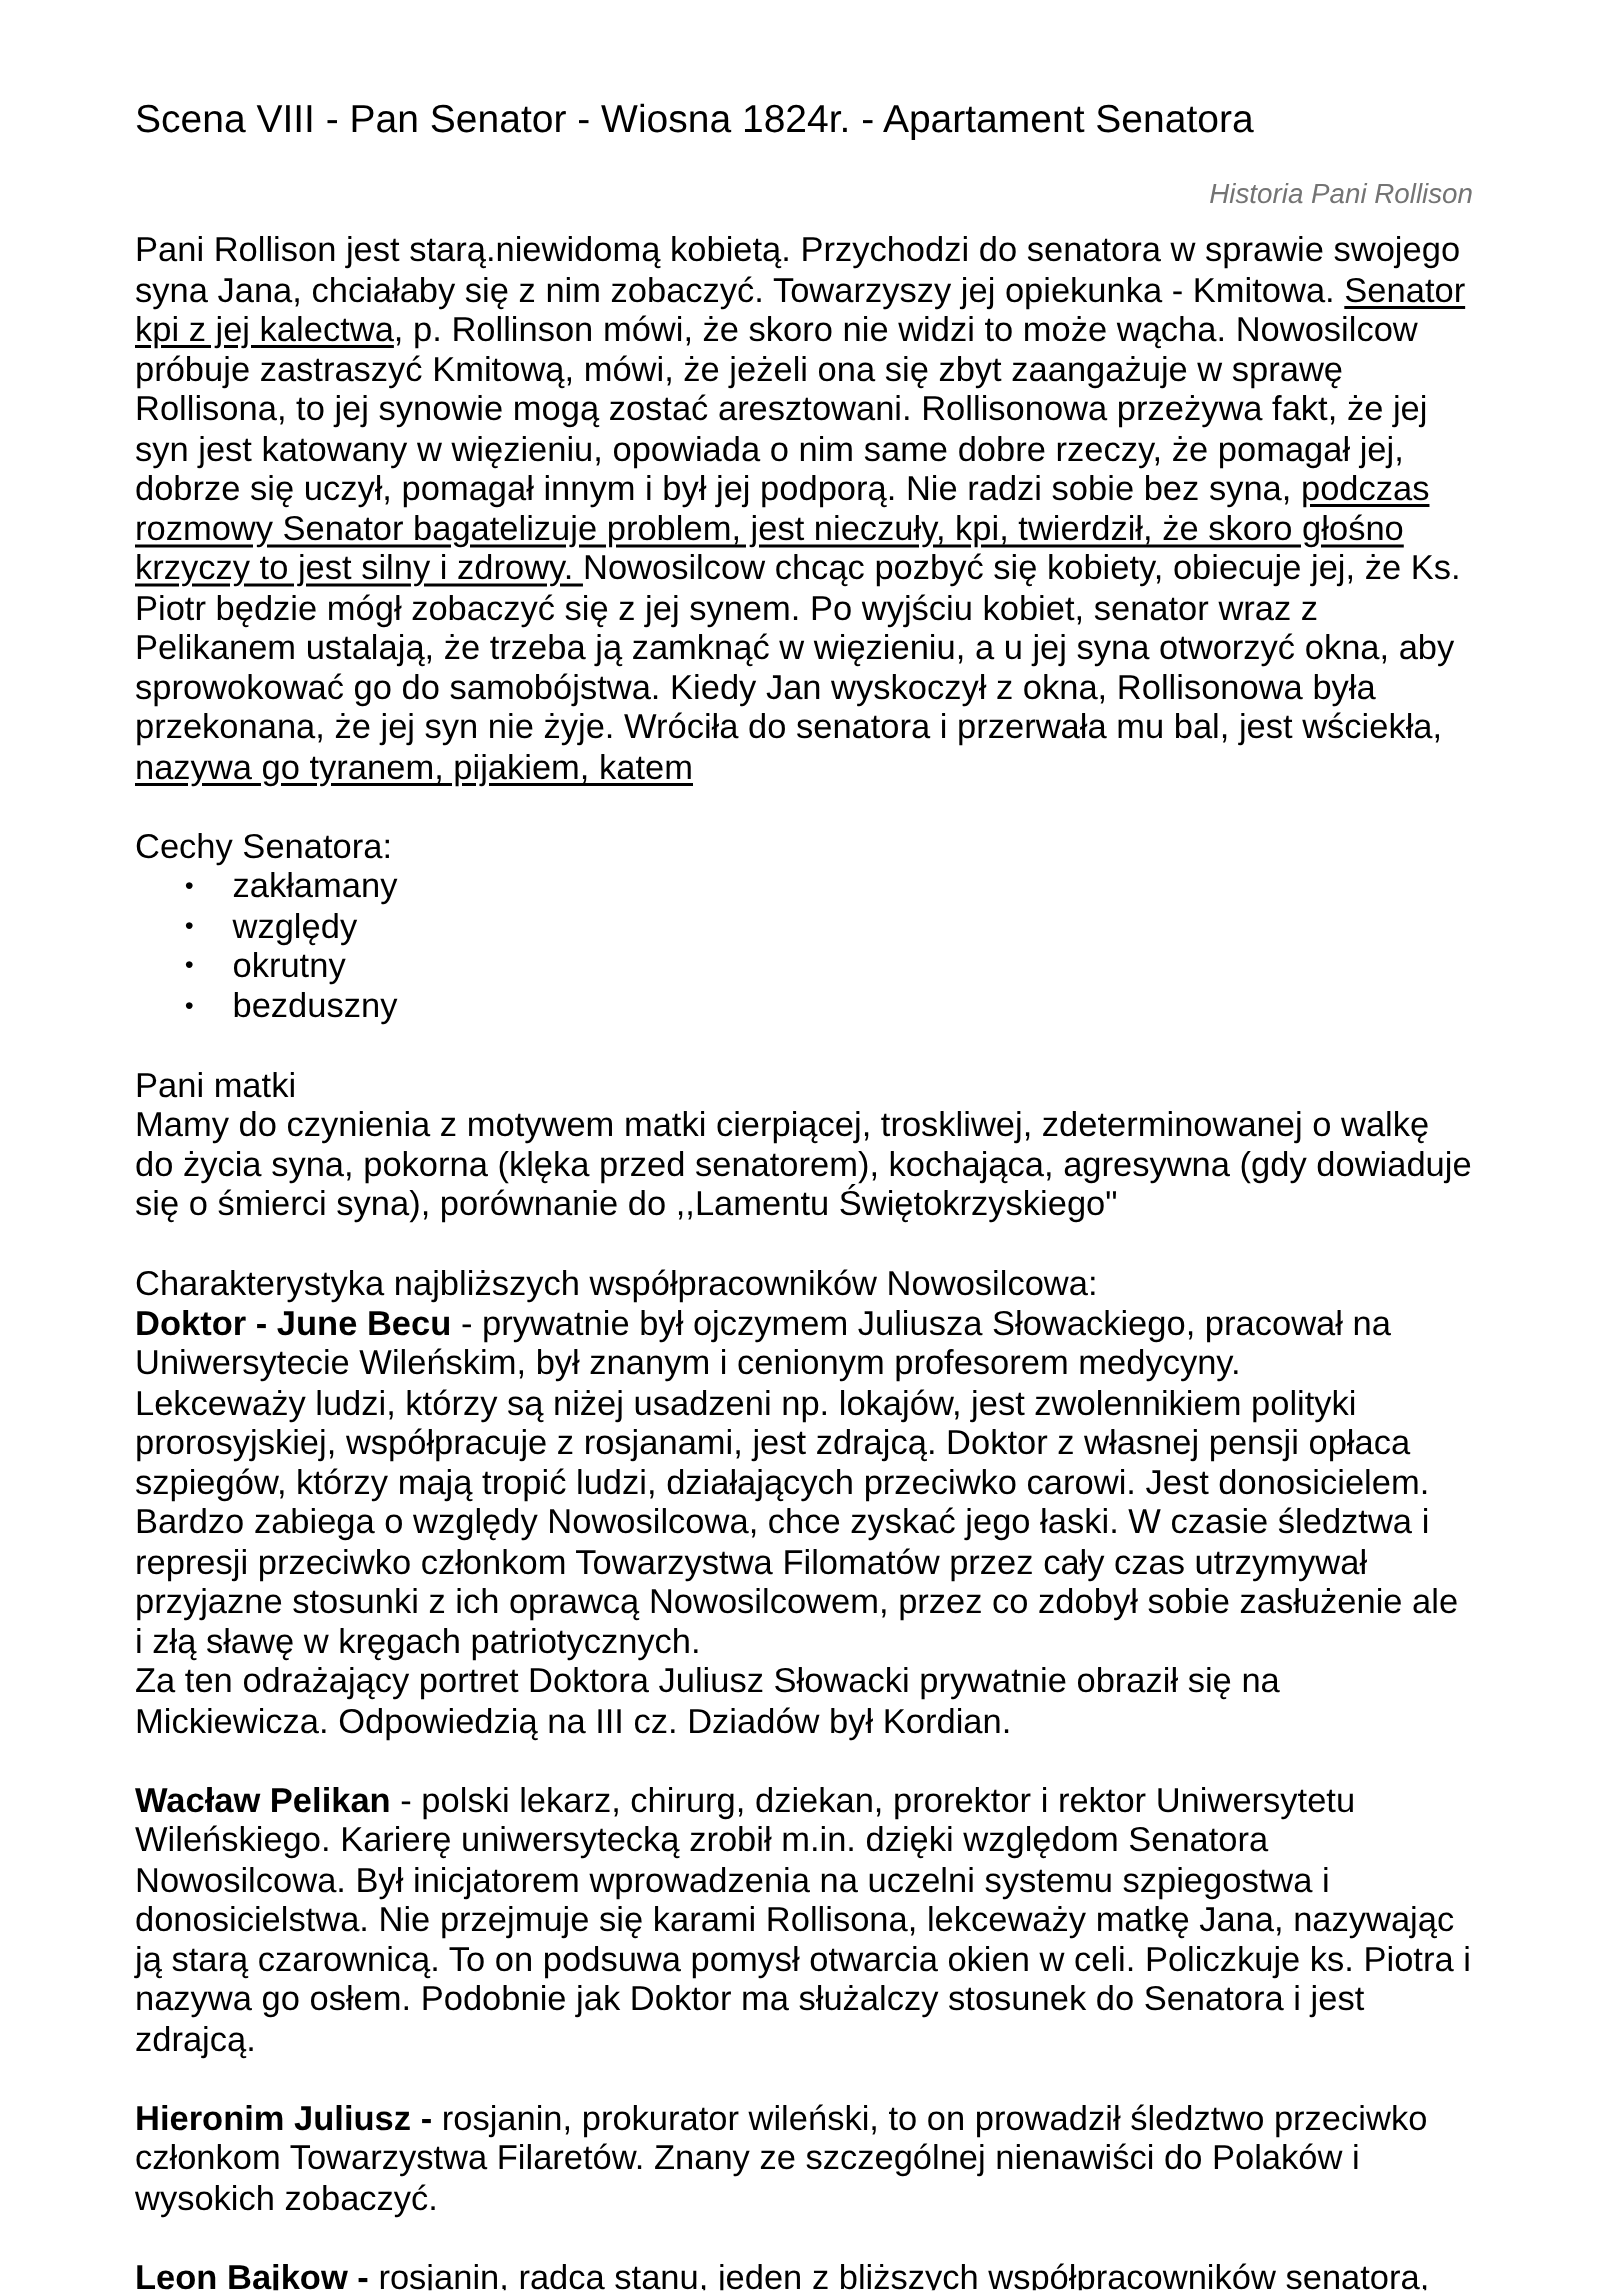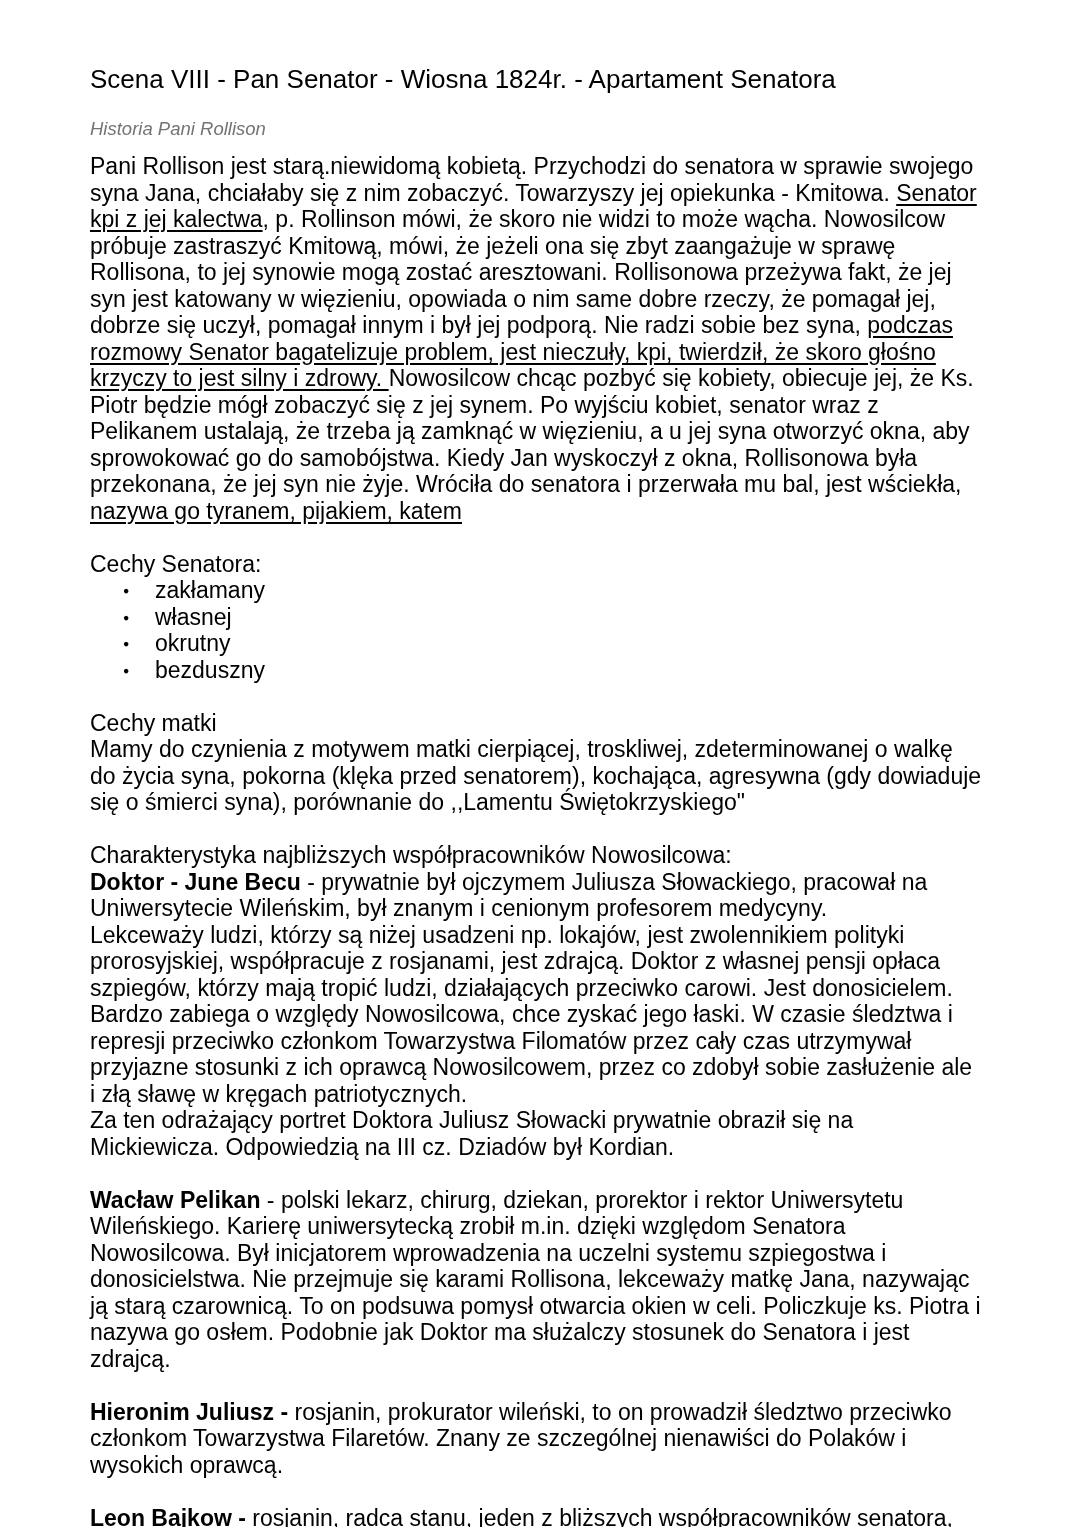--- a/index.html
+++ b/index.html
@@ -20,20 +20,21 @@
     line-height: 34px;
     color: #000000;
     letter-spacing: 0;
   }
   .doc-subtitle {
     margin-top: 20px;
     font-size: 18.5px;
     line-height: 25px;
     font-style: italic;
     color: #747474;
+    text-align: right;
   }
   .doc-body {
     margin-top: 12px;
     font-size: 23px;
     line-height: 26.5px;
     color: #000000;
   }
   p.para { margin: 0; }
   .spacer { height: 26.5px; }
   ul.bullets { margin: 0; padding: 0; list-style: none; }
@@ -64,33 +65,33 @@
 
 <div class="page">
   <h1 class="doc-title">Scena VIII - Pan Senator - Wiosna 1824r. - Apartament Senatora</h1>
   <div class="doc-subtitle">Historia Pani Rollison</div>
   <div class="doc-body">
       <p class="para"><span>Pani Rollison jest starą.niewidomą kobietą. Przychodzi do senatora w sprawie swojego syna Jana, chciałaby się z nim zobaczyć. Towarzyszy jej opiekunka - Kmitowa. </span><span class="underline">Senator kpi z jej kalectwa</span><span>, p. Rollinson mówi, że skoro nie widzi to może wącha. Nowosilcow próbuje zastraszyć Kmitową, mówi, że jeżeli ona się zbyt zaangażuje w sprawę Rollisona, to jej synowie mogą zostać aresztowani. Rollisonowa przeżywa fakt, że jej syn jest katowany w więzieniu, opowiada o nim same dobre rzeczy, że pomagał jej, dobrze się uczył, pomagał innym i był jej podporą. Nie radzi sobie bez syna, </span><span class="underline">podczas rozmowy Senator bagatelizuje problem, jest nieczuły, kpi, twierdził, że skoro głośno krzyczy to jest silny i zdrowy. </span><span>Nowosilcow chcąc pozbyć się kobiety, obiecuje jej, że Ks. Piotr będzie mógł zobaczyć się z jej synem. Po wyjściu kobiet, senator wraz z Pelikanem ustalają, że trzeba ją zamknąć w więzieniu, a u jej syna otworzyć okna, aby sprowokować go do samobójstwa. Kiedy Jan wyskoczył z okna, Rollisonowa była przekonana, że jej syn nie żyje. Wróciła do senatora i przerwała mu bal, jest wściekła, </span><span class="underline">nazywa go tyranem, pijakiem, katem</span></p>
       <div class="spacer"></div>
       <p class="para"><span>Cechy Senatora:</span></p>
       <ul class="bullets">
         <li>zakłamany</li>
-        <li>własnej</li>
+        <li>względy</li>
         <li>okrutny</li>
         <li>bezduszny</li>
       </ul>
       <div class="spacer"></div>
-      <p class="para"><span>Cechy matki</span></p>
+      <p class="para"><span>Pani matki</span></p>
       <p class="para"><span>Mamy do czynienia z motywem matki cierpiącej, troskliwej, zdeterminowanej o walkę do życia syna, pokorna (klęka przed senatorem), kochająca, agresywna (gdy dowiaduje się o śmierci syna), porównanie do ,,Lamentu Świętokrzyskiego"</span></p>
       <div class="spacer"></div>
       <p class="para"><span>Charakterystyka najbliższych współpracowników Nowosilcowa:</span></p>
       <p class="para"><span class="bold">Doktor - June Becu</span><span> - prywatnie był ojczymem Juliusza Słowackiego, pracował na Uniwersytecie Wileńskim, był znanym i cenionym profesorem medycyny.</span></p>
       <p class="para"><span>Lekceważy ludzi, którzy są niżej usadzeni np. lokajów, jest zwolennikiem polityki prorosyjskiej, współpracuje z rosjanami, jest zdrajcą. Doktor z własnej pensji opłaca szpiegów, którzy mają tropić ludzi, działających przeciwko carowi. Jest donosicielem. Bardzo zabiega o względy Nowosilcowa, chce zyskać jego łaski. W czasie śledztwa i represji przeciwko członkom Towarzystwa Filomatów przez cały czas utrzymywał przyjazne stosunki z ich oprawcą Nowosilcowem, przez co zdobył sobie zasłużenie ale i złą sławę w kręgach patriotycznych.</span></p>
       <p class="para"><span>Za ten odrażający portret Doktora Juliusz Słowacki prywatnie obraził się na Mickiewicza. Odpowiedzią na III cz. Dziadów był Kordian.</span></p>
       <div class="spacer"></div>
       <p class="para"><span class="bold">Wacław Pelikan</span><span> - polski lekarz, chirurg, dziekan, prorektor i rektor Uniwersytetu Wileńskiego. Karierę uniwersytecką zrobił m.in. dzięki względom Senatora Nowosilcowa. Był inicjatorem wprowadzenia na uczelni systemu szpiegostwa i donosicielstwa. Nie przejmuje się karami Rollisona, lekceważy matkę Jana, nazywając ją starą czarownicą. To on podsuwa pomysł otwarcia okien w celi. Policzkuje ks. Piotra i nazywa go osłem. Podobnie jak Doktor ma służalczy stosunek do Senatora i jest zdrajcą.</span></p>
       <div class="spacer"></div>
-      <p class="para"><span class="bold">Hieronim Juliusz -</span><span> rosjanin, prokurator wileński, to on prowadził śledztwo przeciwko członkom Towarzystwa Filaretów. Znany ze szczególnej nienawiści do Polaków i wysokich oprawcą.</span></p>
+      <p class="para"><span class="bold">Hieronim Juliusz -</span><span> rosjanin, prokurator wileński, to on prowadził śledztwo przeciwko członkom Towarzystwa Filaretów. Znany ze szczególnej nienawiści do Polaków i wysokich zobaczyć.</span></p>
       <div class="spacer"></div>
       <p class="para"><span class="bold">Leon Bajkow -</span><span> rosjanin, radca stanu, jeden z bliższych współpracowników senatora, któremu pomagał w śledztwach przeciwko Polskim patriotom. Podobnie jak Pelikan lekceważy ks. Piotra. Jest to rozpustnik znany z licznych romansów, lubił młode kobiety.</span></p>
     </div>
   <div class="footer-note">MŁ</div>
 </div>
 
 </body></html>

